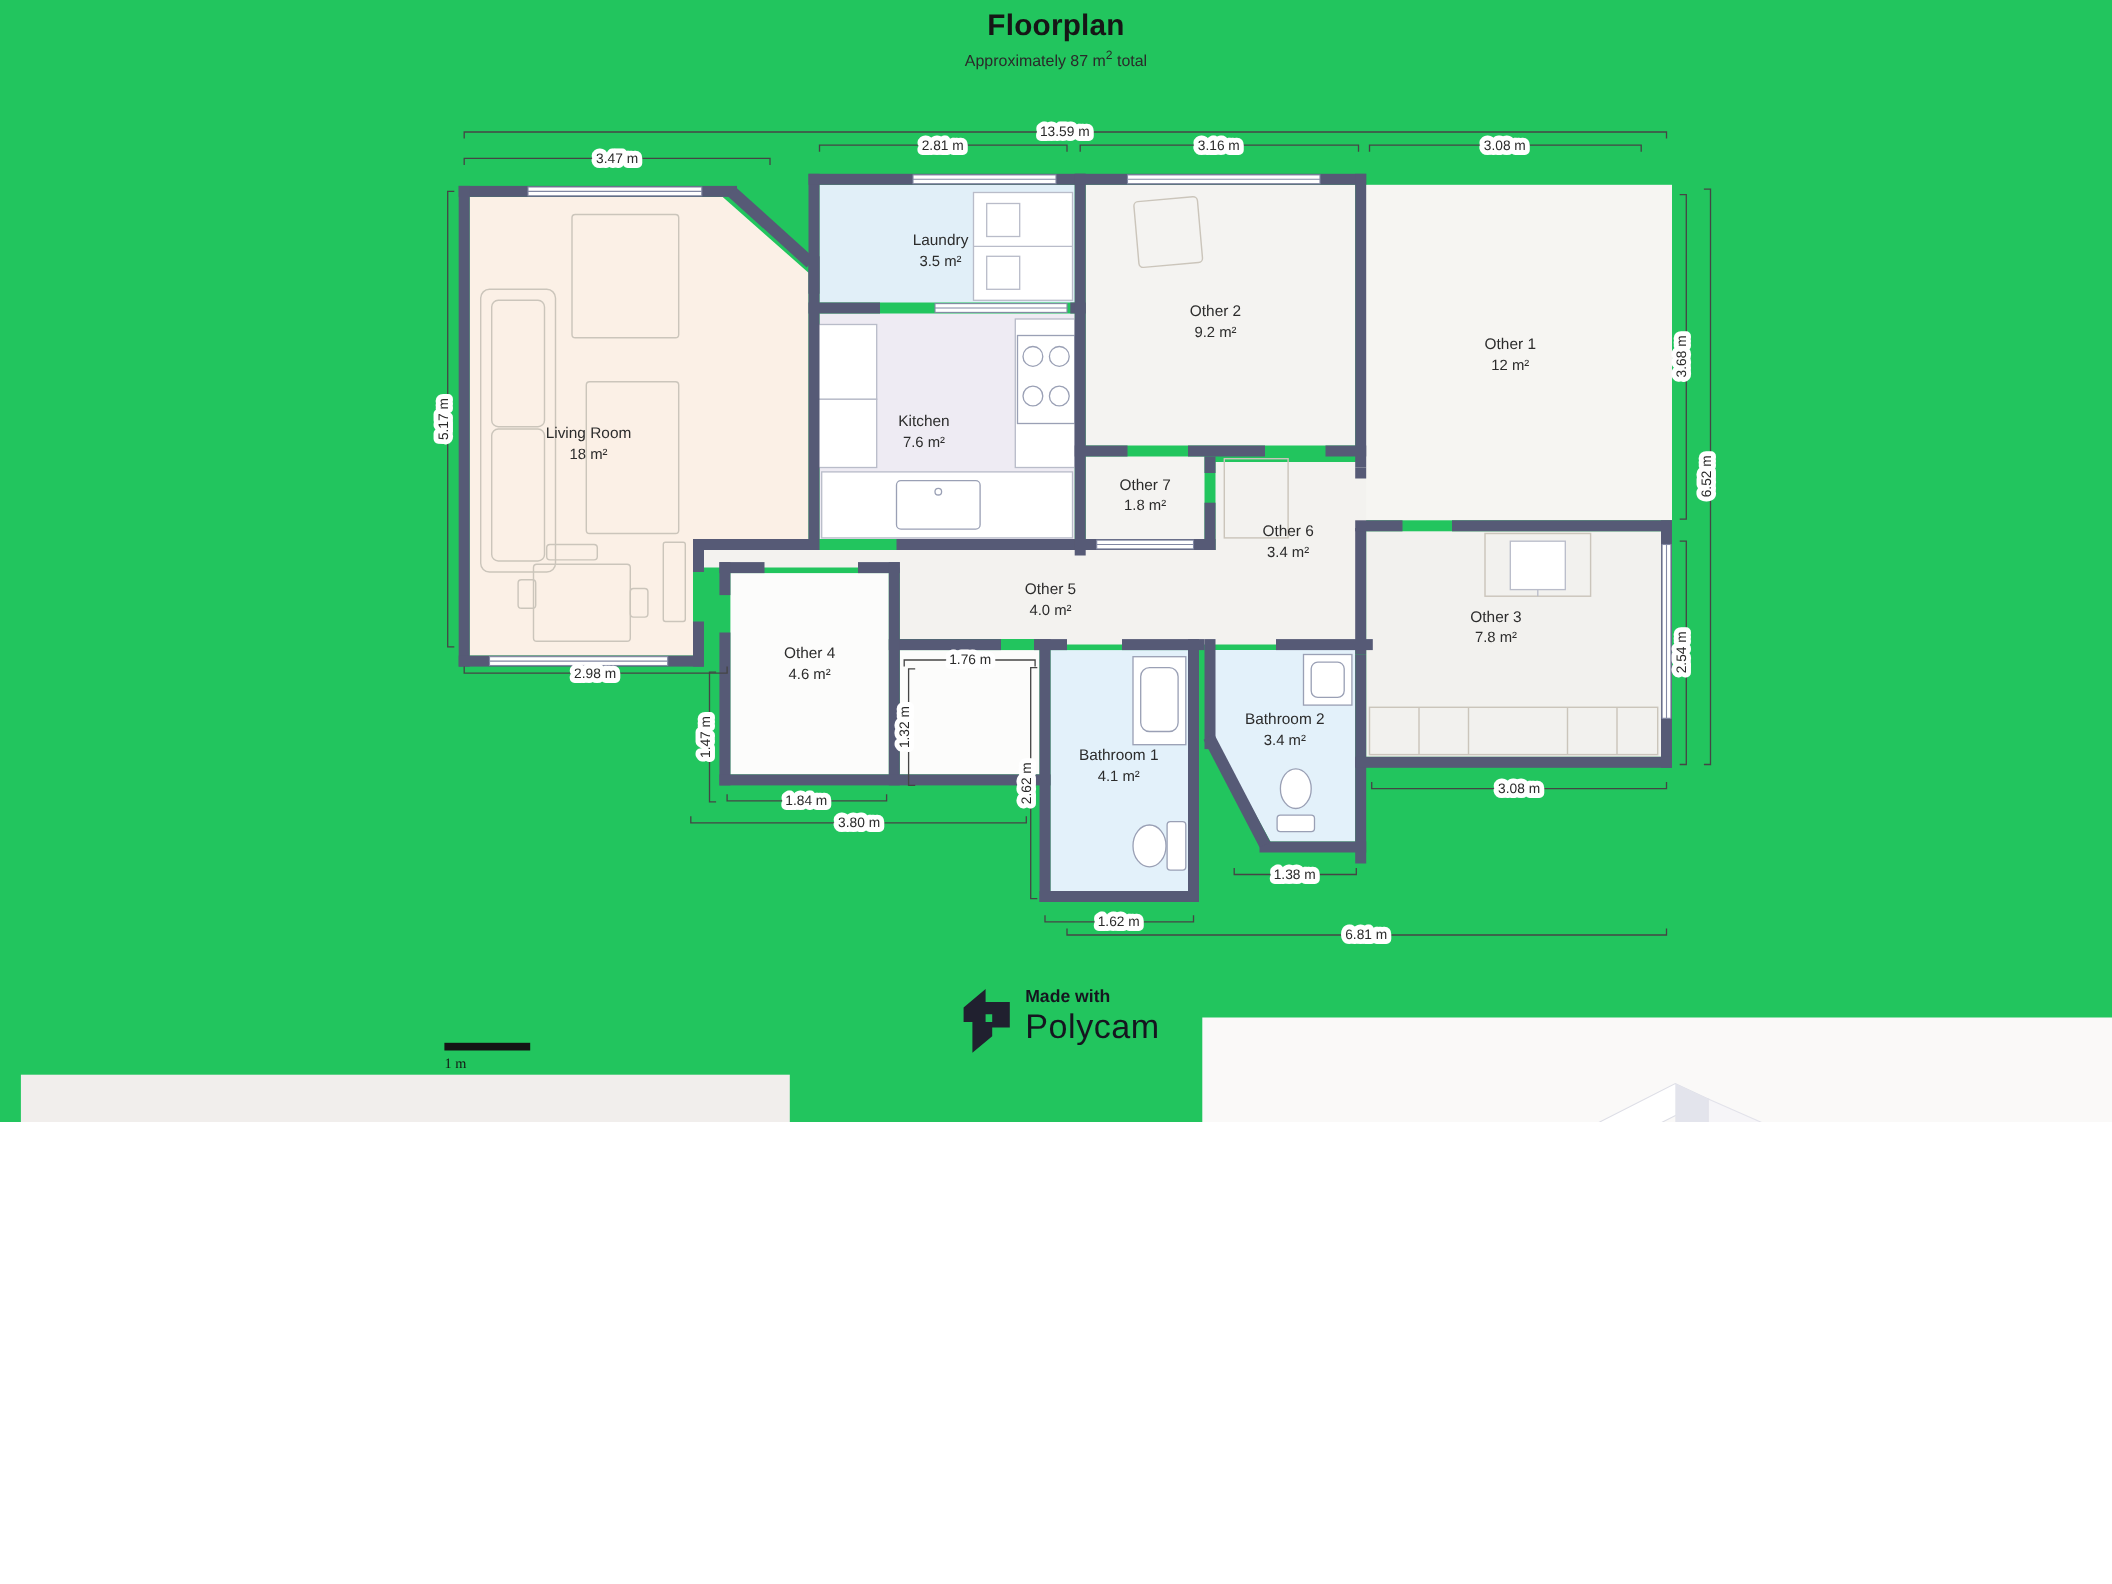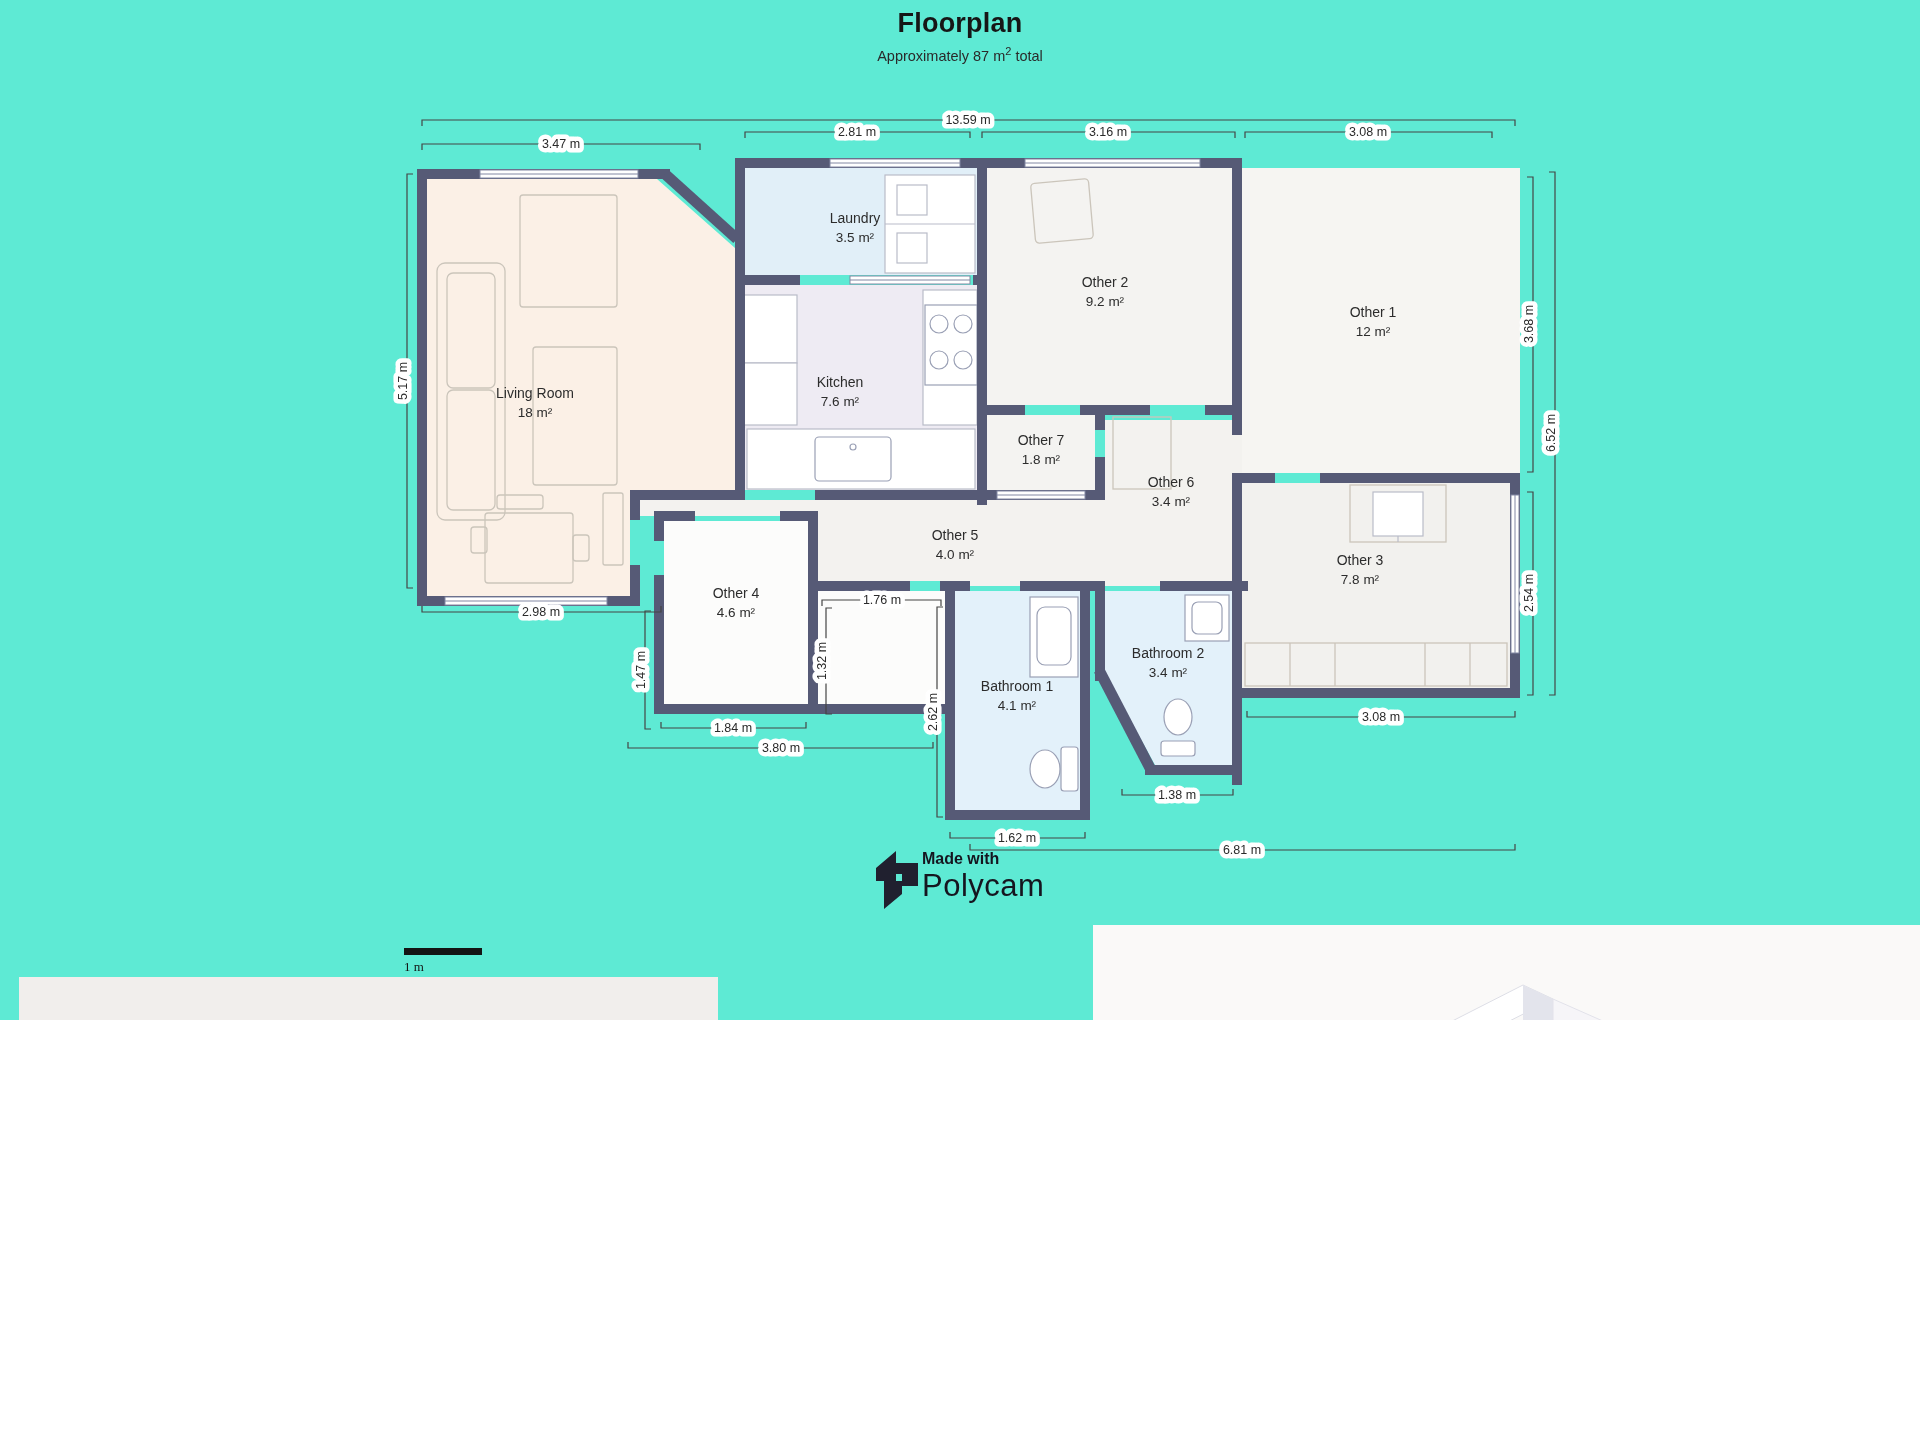--- a/index.html
+++ b/index.html
@@ -1,35 +1,35 @@
 <!DOCTYPE html>
 <html><head>
 <meta charset="utf-8">
 <style>
   html,body{margin:0;padding:0;background:#ffffff;}
-  .page{position:relative;width:1920px;height:1020px;background:#5eead4;overflow:hidden;
+  .page{position:relative;width:1920px;height:1020px;background:#22c55e;overflow:hidden;
         font-family:"Liberation Sans",sans-serif;color:#1c1c1c;}
   .header{position:absolute;top:8px;left:0;width:100%;text-align:center;}
   .header h1{margin:0;font-size:27px;font-weight:600;letter-spacing:.2px;color:#161616;}
   .header .addr{margin-top:7px;font-size:18px;color:#222;}
   .header .approx{margin-top:6px;font-size:14.5px;color:#2a2a2a;}
   .header .approx sup{font-size:11px;}
   svg text{font-family:"Liberation Sans",sans-serif;}
   .roomname{font-size:14px;fill:#2c2c2c;}
   .roomarea{font-size:13.5px;fill:#2c2c2c;}
   .dimlabel{font-size:12.5px;fill:#2a2a2a;paint-order:stroke;stroke:#ffffff;stroke-width:9px;stroke-linejoin:round;}
   .dimline{fill:none;stroke:#454545;stroke-width:1.2;}
   .wall{fill:#565a76;}
   .walld{stroke:#565a76;stroke-width:11;fill:none;}
   .win{fill:#ffffff;stroke:#8288a3;stroke-width:1;}
   .winline{stroke:#8288a3;stroke-width:1;}
   .furn{fill:none;stroke:#cbc5bb;stroke-width:1.3;}
   .furn2{fill:#ffffff;stroke:#b9bcc9;stroke-width:1.2;}
   .fixture{fill:#ffffff;stroke:#9aa0b5;stroke-width:1.2;}
-  .brand{position:absolute;left:872px;top:850px;display:flex;align-items:flex-start;}
+  .brand{position:absolute;left:872px;top:898px;display:flex;align-items:flex-start;gap:10px;}
   .brand .txt .mw{font-size:16px;font-weight:700;color:#15151f;}
   .brand .txt .pc{font-size:31px;font-weight:400;color:#15151f;letter-spacing:.5px;margin-top:0px;}
   .scalebar{position:absolute;left:404px;top:948px;font-family:Liberation Serif, serif;}
   .scalebar .bar{width:78px;height:7px;background:#141414;}
   .scalebar .lbl{font-size:13px;color:#141414;margin-top:4px;}
   .photo{position:absolute;left:19px;top:977px;width:699px;height:463px;background:#f1eeec;}
   .render3d{position:absolute;left:1093px;top:925px;width:827px;height:515px;background:#faf9f8;}
 </style>
 </head>
 <body>

